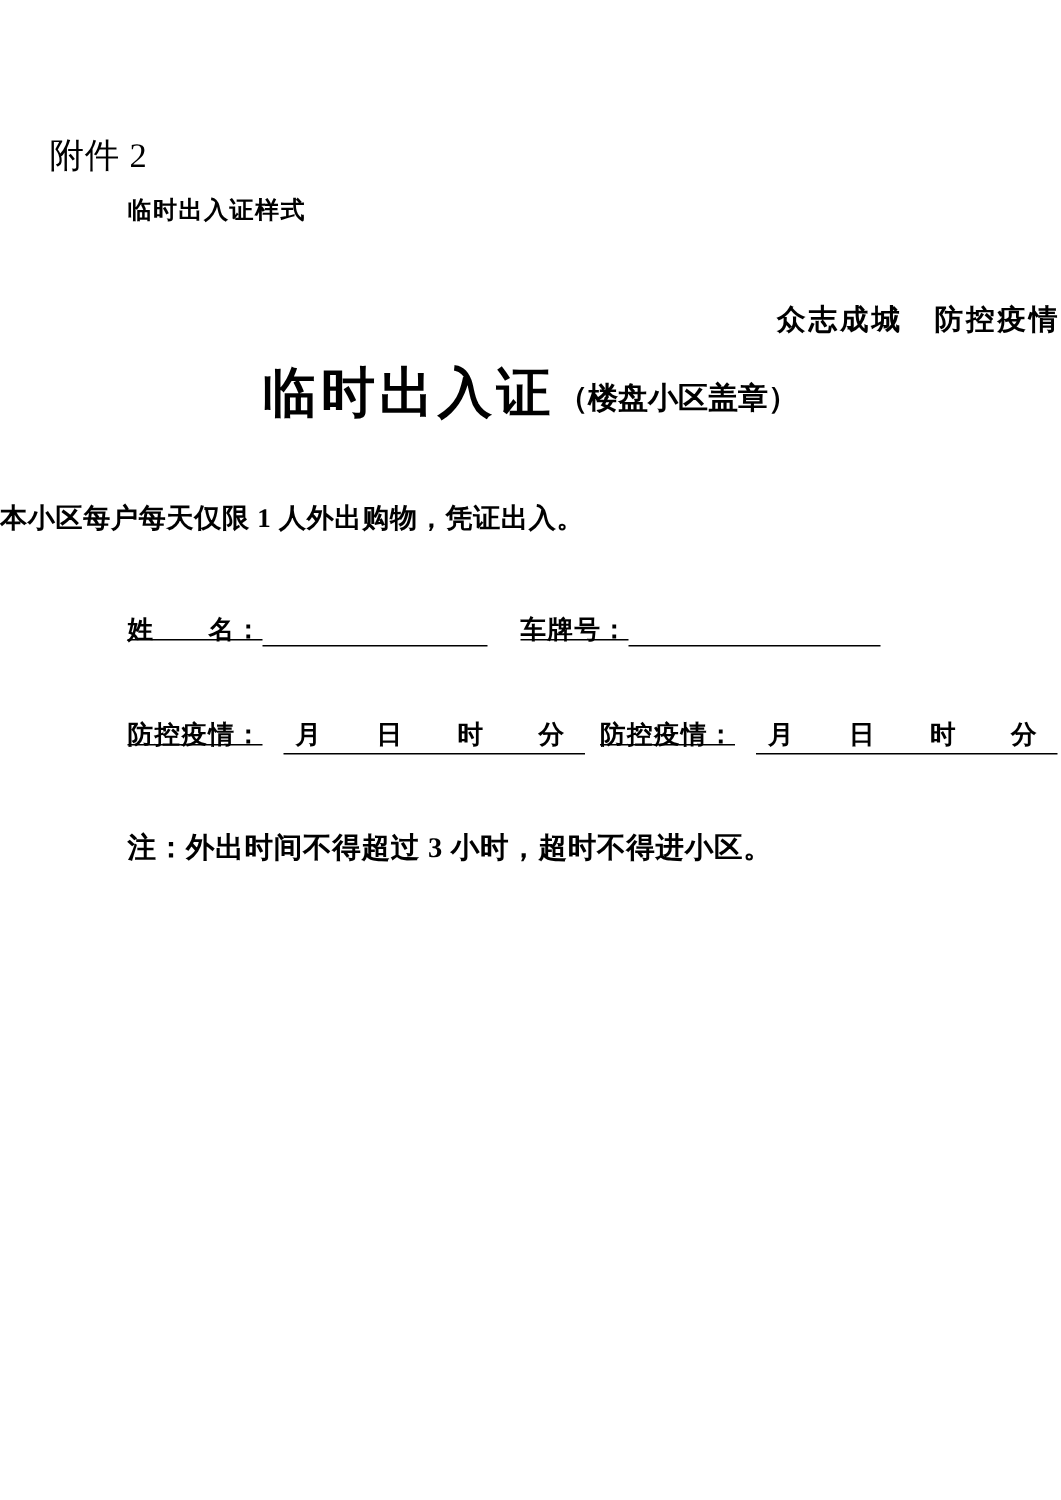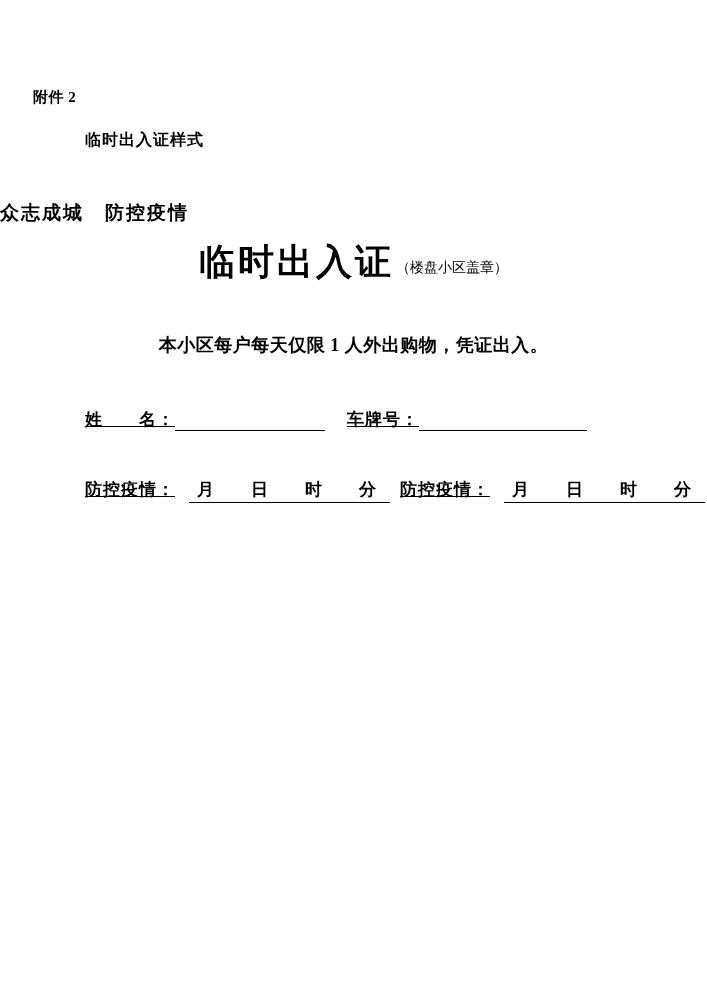--- a/index.html
+++ b/index.html
@@ -20,75 +20,74 @@
     top: 0; left: 0;
     width: 707px;
     height: 1000px;
   }
 
   
   .attachment-label {
     position: absolute;
     left: 33px;
     top: 88px;
-    font-size: 15px;
-    font-weight: bold;
+    font-size: 23px;
+    font-weight: normal;
     letter-spacing: 0.5px;
     text-align: right;
   }
   .subtitle-line {
     position: absolute;
     left: 85px;
     top: 130px;
     font-size: 16px;
     font-weight: bold;
     letter-spacing: 1px;
   }
 
   
   .slogan {
     position: absolute;
     left: 0;
     top: 200px;
     width: 707px;
-    text-align: left;
+    text-align: right;
     font-size: 19px;
     font-weight: bold;
     letter-spacing: 2px;
   }
   .cert-title-row {
     position: absolute;
     left: 0;
     top: 238px;
     width: 707px;
     text-align: center;
     white-space: nowrap;
   }
   .cert-title {
     font-size: 36px;
     font-weight: bold;
     letter-spacing: 3px;
     vertical-align: baseline;
   }
   .cert-stamp-note {
-    font-size: 14px;
-    font-weight: normal;
+    font-size: 20px;
+    font-weight: bold;
     letter-spacing: 0px;
     vertical-align: baseline;
     position: relative;
     top: -2px;
     margin-left: 2px;
   }
 
   .notice {
     position: absolute;
     left: 0;
     top: 333px;
     width: 707px;
-    text-align: center;
     font-size: 18px;
     font-weight: bold;
     letter-spacing: 0.5px;
   }
 
   
   .form-row {
     position: absolute;
     width: 707px;
     font-size: 17px;
@@ -152,14 +151,15 @@
   <div class="notice">本小区每户每天仅限 1 人外出购物，凭证出入。</div>
 
   <div class="form-row row-name">
     <span class="label-spaced">姓　　名：</span><span class="blank-line blank-name"></span><span class="gap-md"></span><span class="label-spaced">车牌号：</span><span class="blank-line blank-plate"></span>
   </div>
 
   <div class="form-row row-time">
     <span class="label-spaced">防控疫情：</span><span class="filled-underline">月　日　时　分</span><span class="gap-sm"></span><span class="label-spaced">防控疫情：</span><span class="filled-underline">月　日　时　分</span>
   </div>
 
+  <div class="note-line">注：外出时间不得超过 3 小时，超时不得进小区。</div>
 
 </div>
 
 </body></html>

